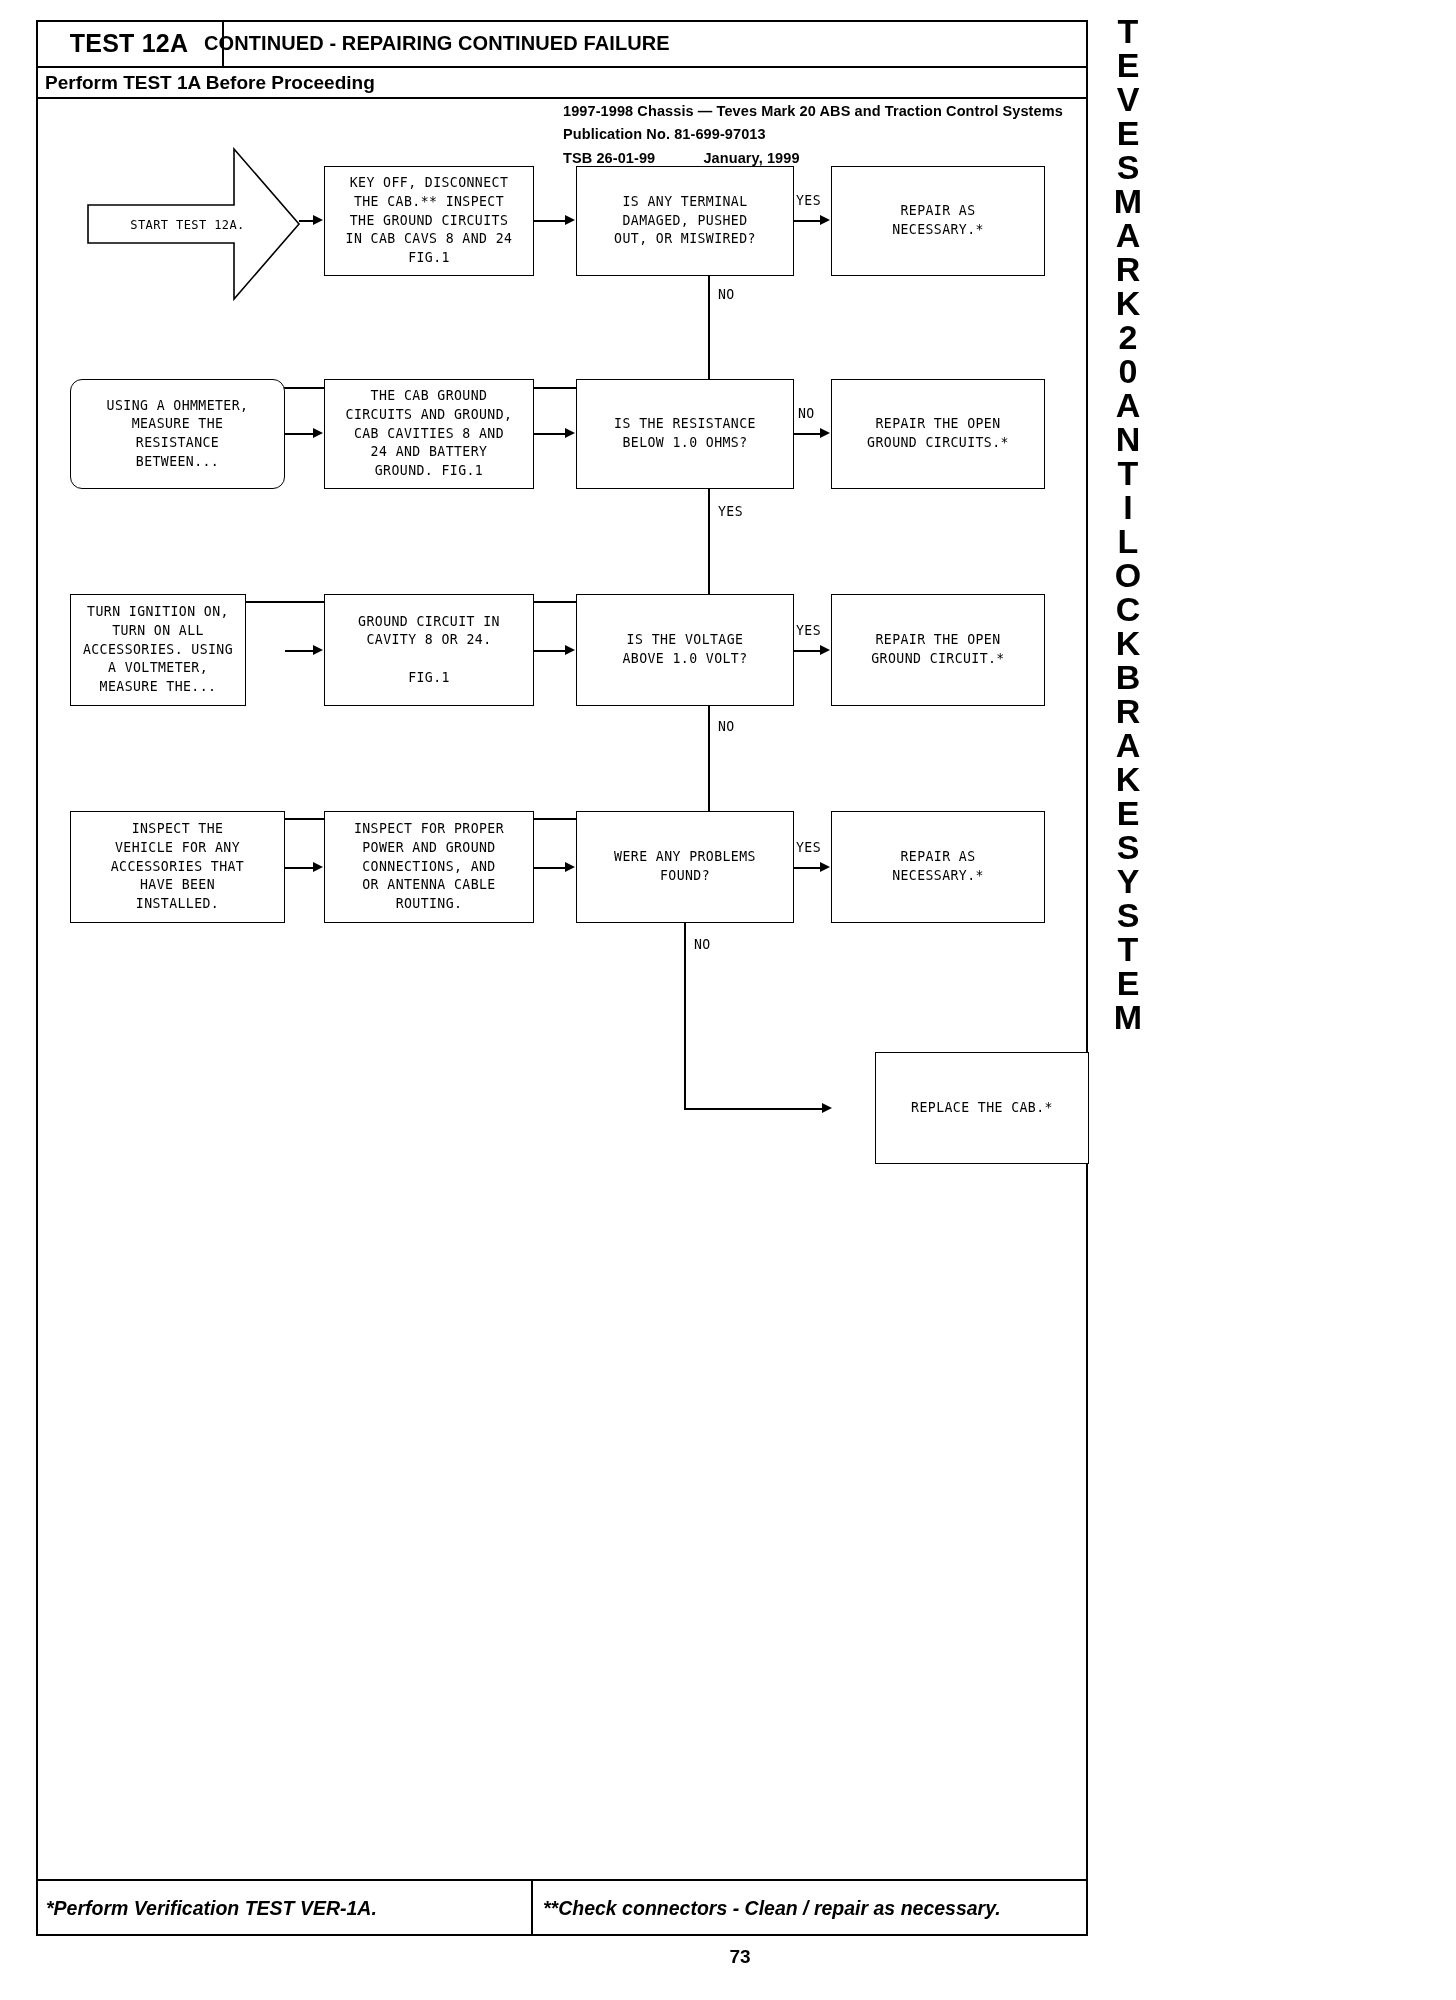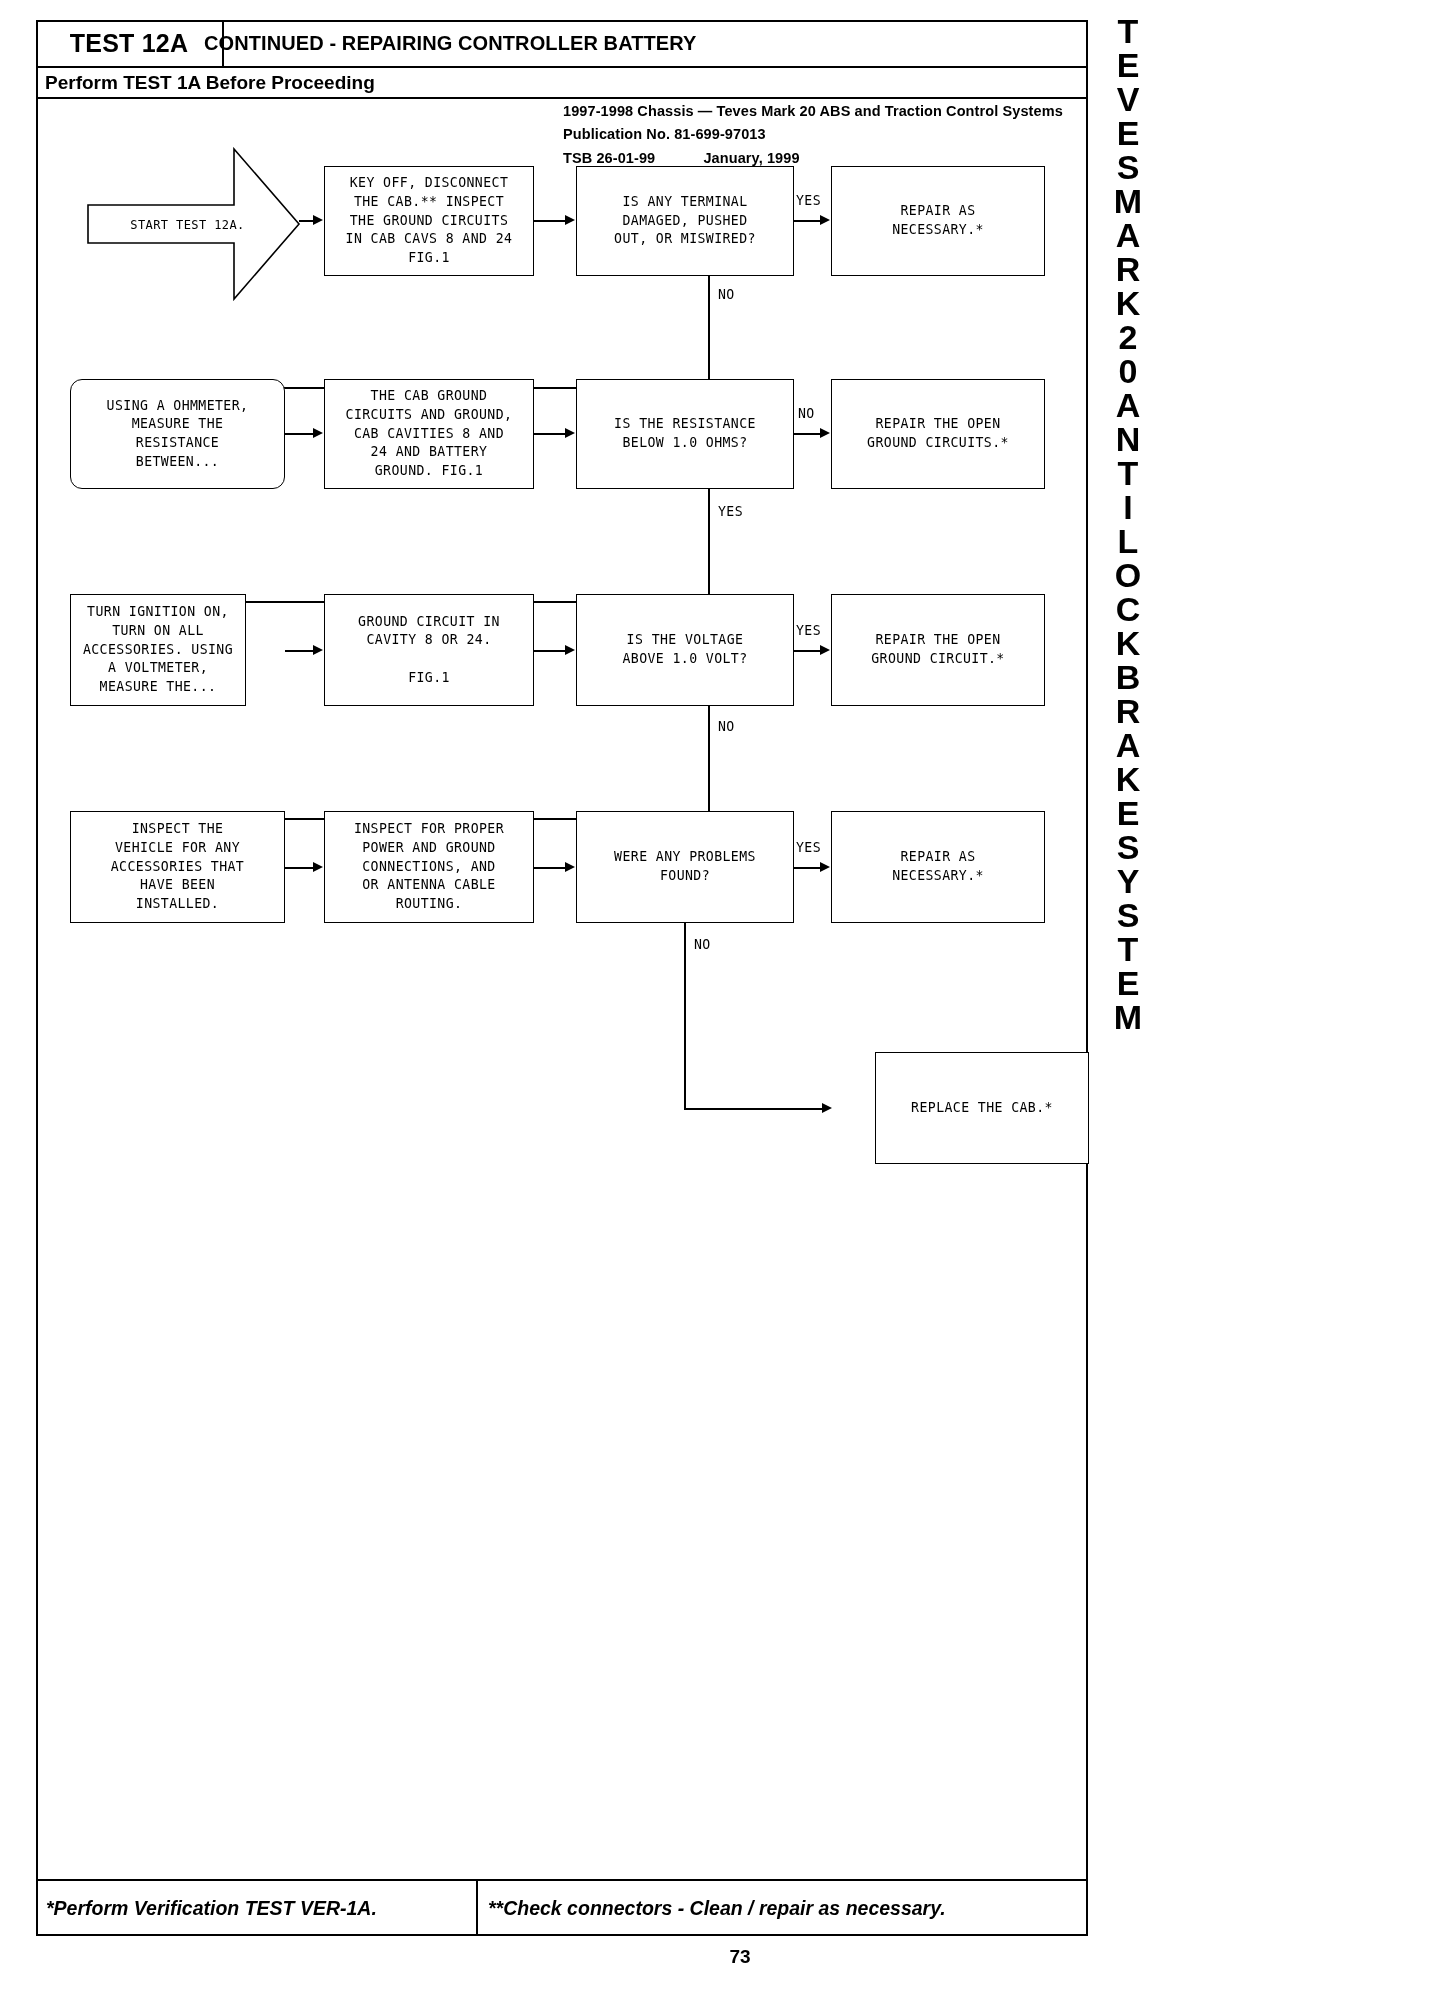--- a/index.html
+++ b/index.html
@@ -50,34 +50,34 @@
   .ah-right{border-top:5.5px solid transparent;border-bottom:5.5px solid transparent;border-left:10px solid #000;}
   .ah-down{border-left:5.5px solid transparent;border-right:5.5px solid transparent;border-top:10px solid #000;}
 
   .blabel{position:absolute;font-family:"DejaVu Sans Mono","Liberation Mono",monospace;
           font-size:13.2px;letter-spacing:.4px;}
 
   
   .footer{position:absolute;left:36px;top:1879px;width:1052px;height:57px;
           border-top:2.5px solid #000;box-sizing:border-box;display:flex;}
   .footer div{display:flex;align-items:center;font-style:italic;font-weight:bold;font-size:19.5px;padding-left:10px;}
-  .f-left{width:442px;border-right:2.5px solid #000;box-sizing:border-box;}
+  .f-left{width:497px;border-right:2.5px solid #000;box-sizing:border-box;}
   .f-right{flex:1;}
   .pageno{position:absolute;left:12px;top:1946px;width:1456px;text-align:center;font-size:19px;font-weight:bold;}
 </style>
 </head>
 <body>
 
 <div id="page">
 
   <div class="outer-frame"></div>
 
   <div class="hdr-row">
     <div class="hdr-test">TEST 12A</div>
-    <div class="hdr-title">CONTINUED - REPAIRING CONTROLLER BATTERY</div>
+    <div class="hdr-title">CONTINUED - REPAIRING CONTINUED FAILURE</div>
   </div>
   <div class="hdr-sub">Perform TEST 1A Before Proceeding</div>
 
   <div class="side-title" id="sideTitle">
       <span>T</span>
       <span>E</span>
       <span>V</span>
       <span>E</span>
       <span>S</span>
       <div class="sp"></div>

